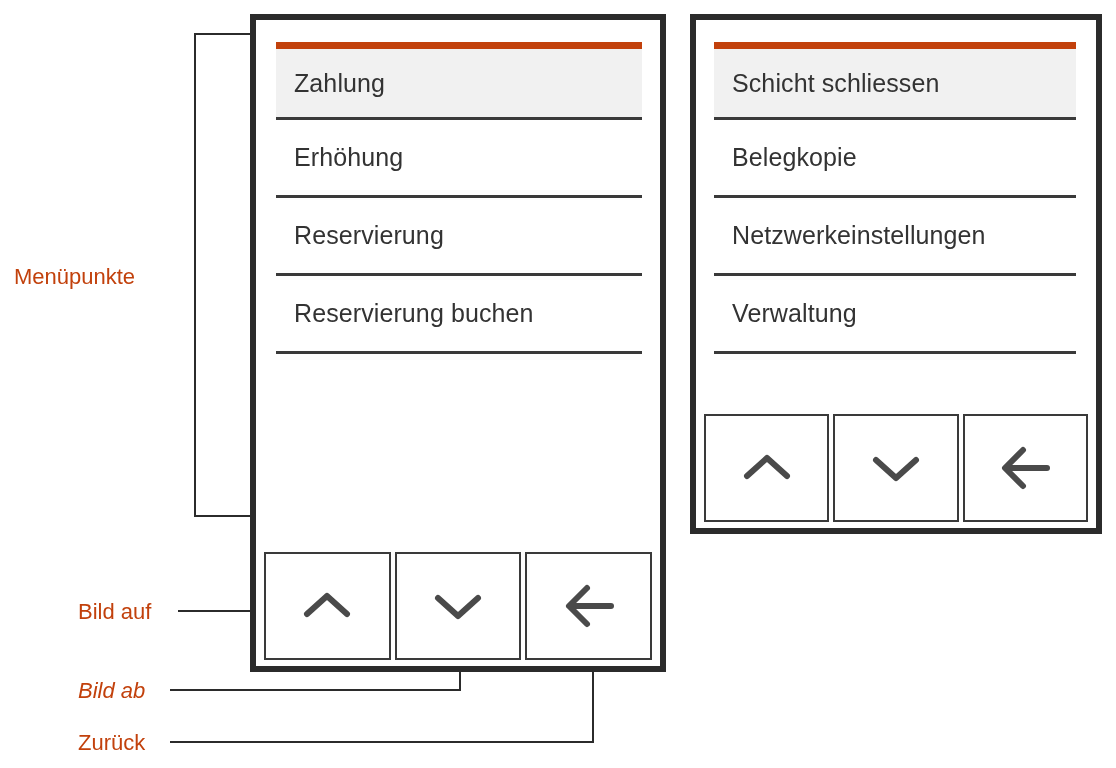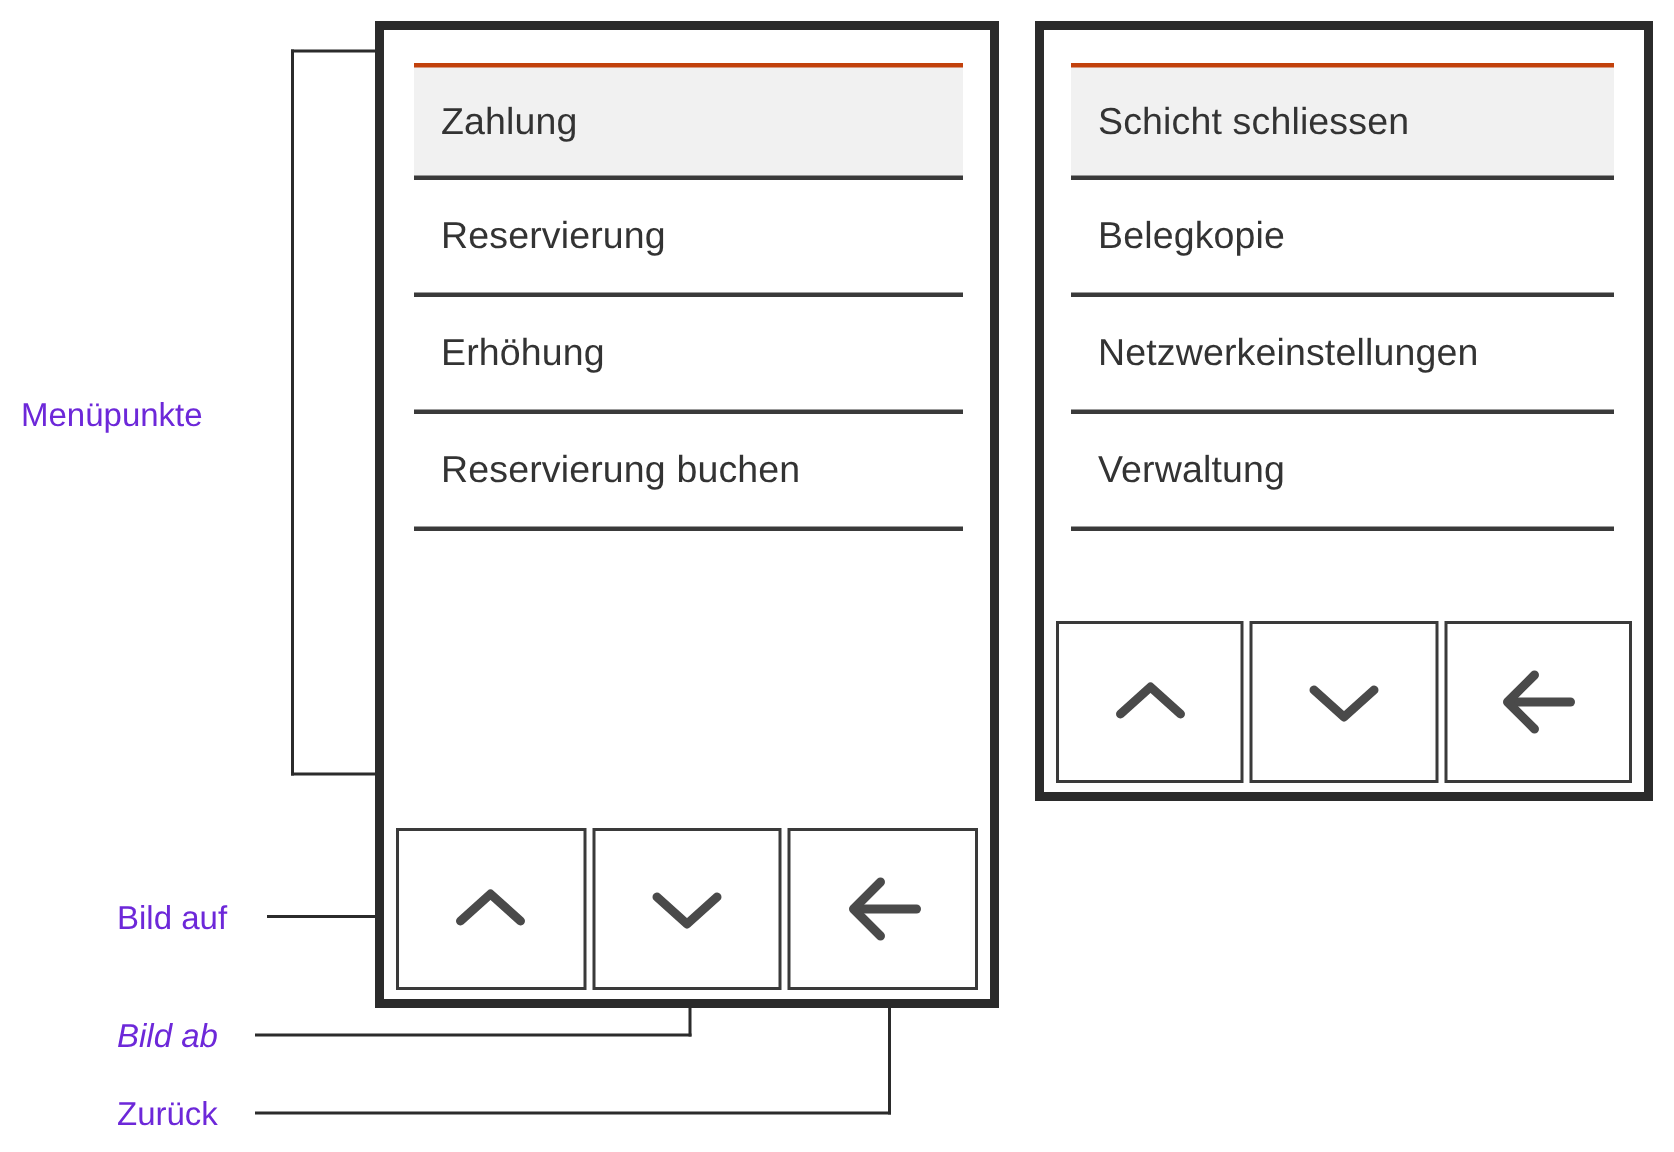--- a/index.html
+++ b/index.html
@@ -49,21 +49,21 @@
     display: flex;
     align-items: center;
     padding-left: 18px;
     font-size: 25px;
     line-height: 1;
     color: #333333;
     letter-spacing: .1px;
     background: transparent;
   }
   .menu-item.first {
-    border-top: 3px solid #c2410c;
+    border-top: 7px solid #c2410c;
     align-items: center;
   }
   .menu-item.selected {
     background: #f1f1f1;
   }
 
   
   .btn-row {
     position: absolute;
     left: 8px;
@@ -90,21 +90,21 @@
     stroke-width: 6;
     stroke-linecap: round;
     stroke-linejoin: round;
     fill: none;
   }
 
   
   .annotation {
     position: absolute;
     font-size: 22px;
-    color: #6d28d9;
+    color: #c2410c;
     white-space: nowrap;
     line-height: 1;
   }
   .anno-menuepunkte { left: 14px; top: 266px; }
   .anno-bildauf     { left: 78px; top: 601px; text-align: center; }
   .anno-bildab      { left: 78px; top: 680px; font-style: italic; }
   .anno-zurueck     { left: 78px; top: 732px; }
 
   .leader {
     position: absolute;
@@ -150,24 +150,24 @@
   <div class="annotation anno-bildauf">Bild auf</div>
   <div class="annotation anno-bildab">Bild ab</div>
   <div class="annotation anno-zurueck">Zurück</div>
 
   <div class="panel panel-left">
     <div class="menu-list">
       <div class="menu-item first selected">
         <span>Zahlung</span>
       </div>
       <div class="menu-item">
+        <span>Erhöhung</span>
+      </div>
+      <div class="menu-item">
         <span>Reservierung</span>
-      </div>
-      <div class="menu-item">
-        <span>Erhöhung</span>
       </div>
       <div class="menu-item">
         <span>Reservierung buchen</span>
       </div>
     </div>
 
     <div class="btn-row">
       <div class="nav-btn">
         <span>
           <svg width="56" height="40" viewBox="0 0 56 40">

